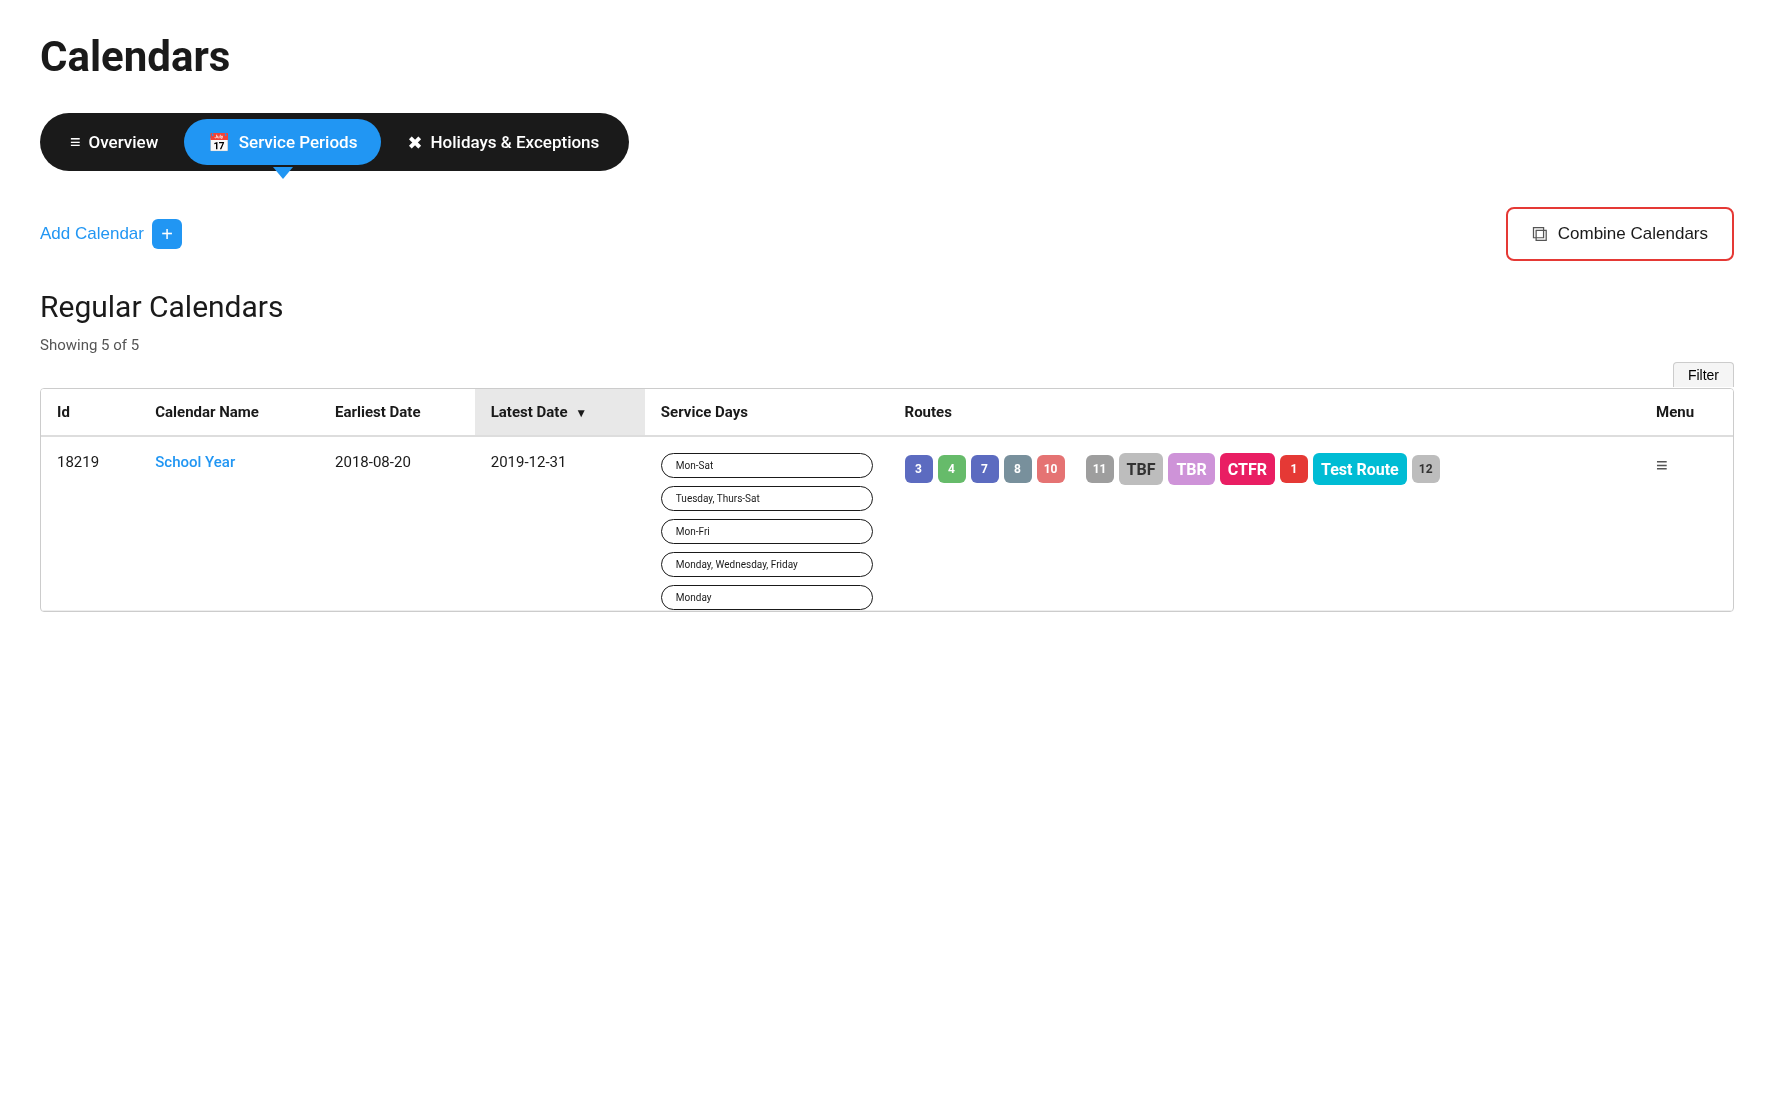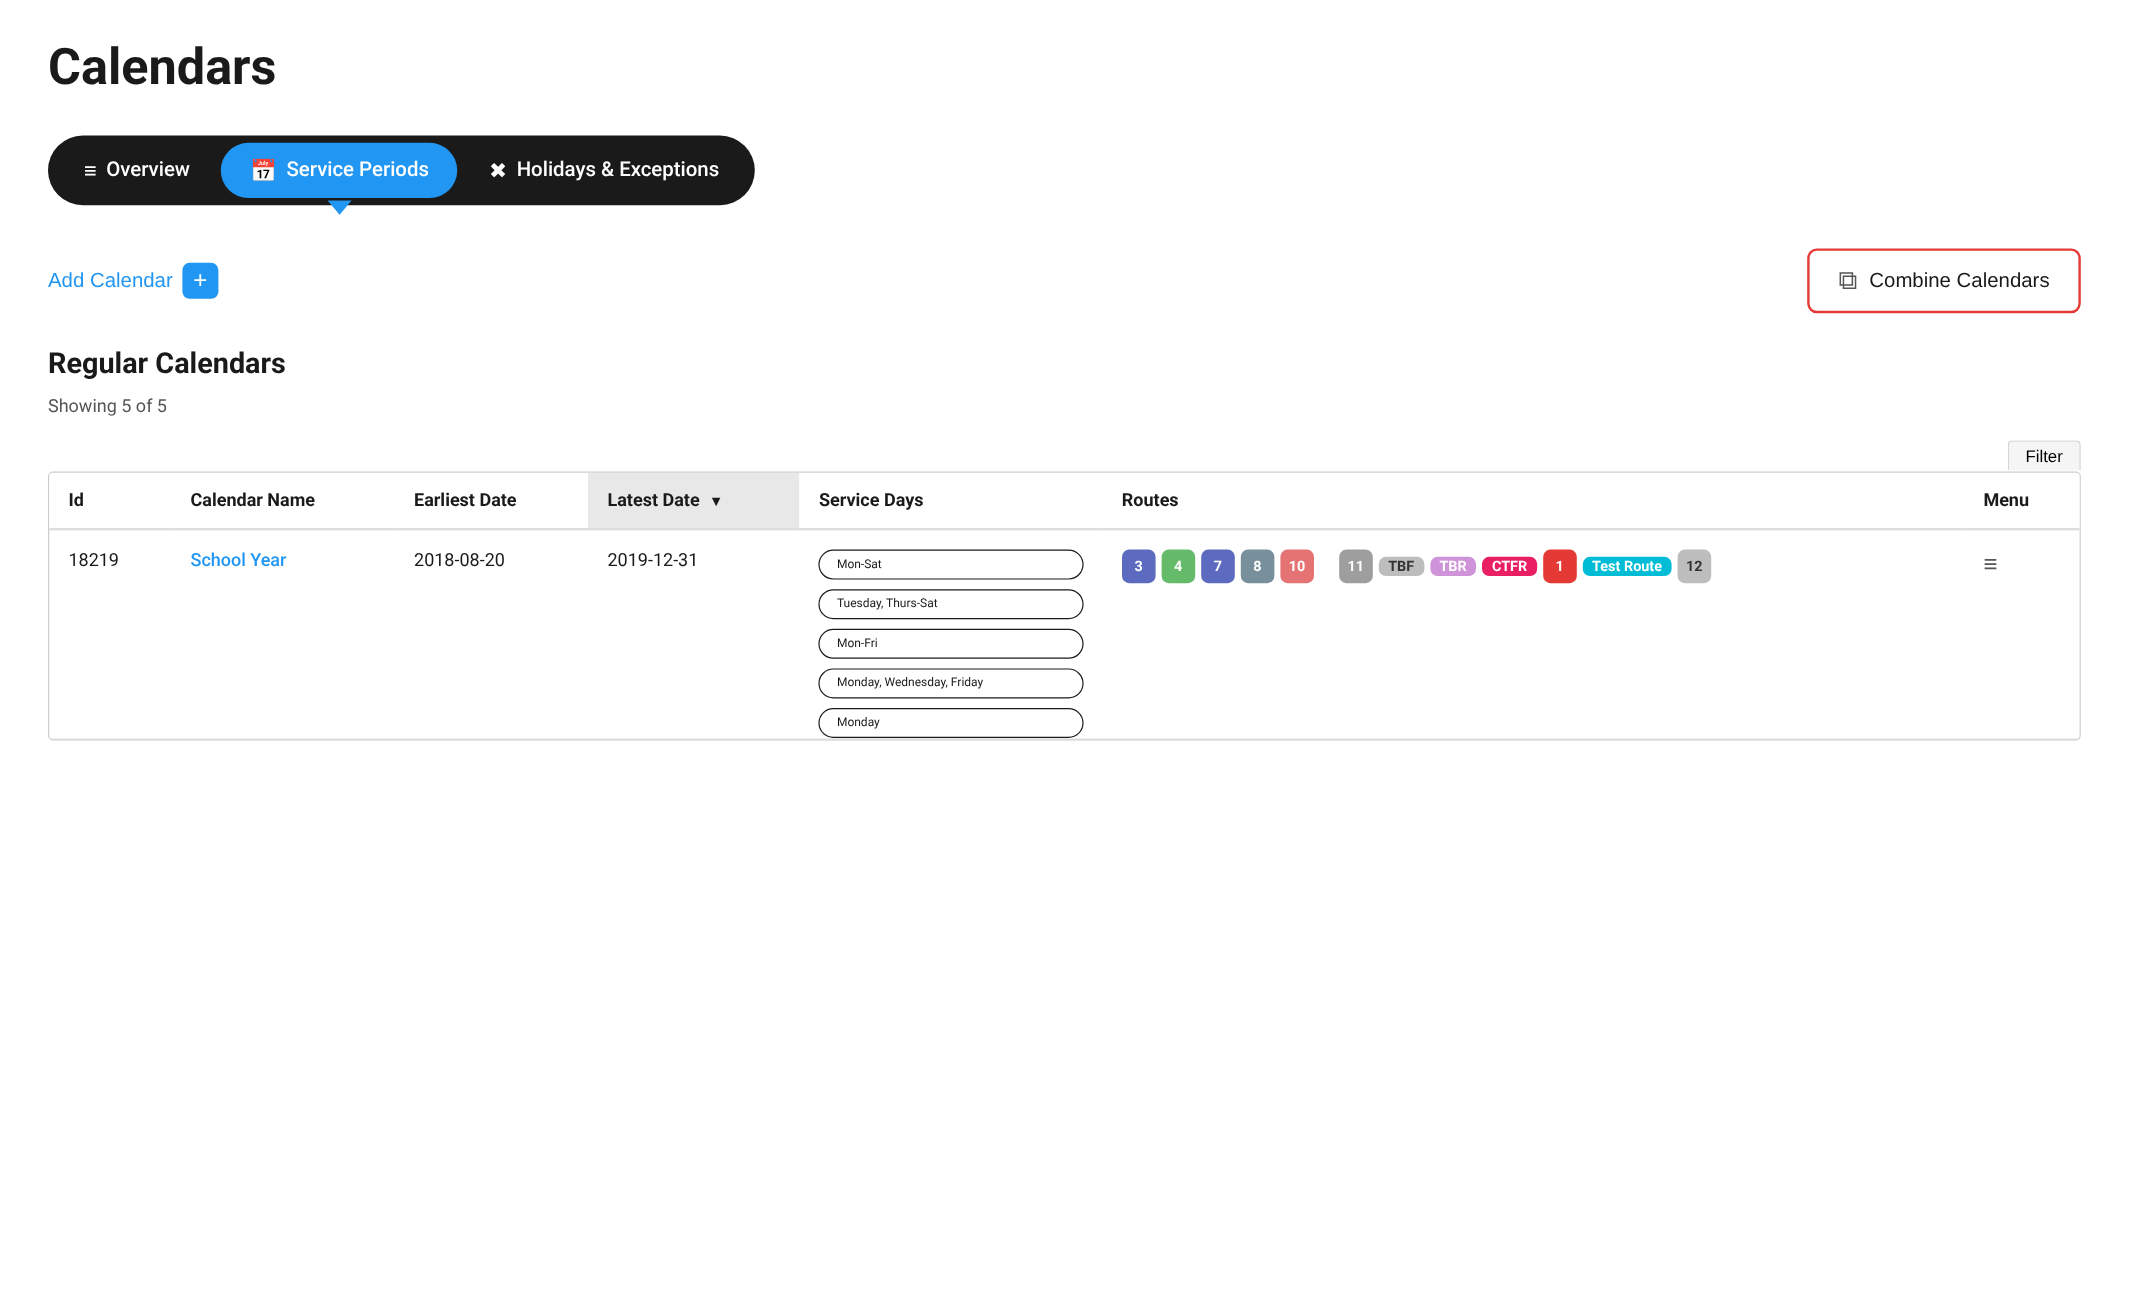--- a/index.html
+++ b/index.html
@@ -94,28 +94,28 @@
       font-size: 17px;
       font-weight: 500;
       cursor: pointer;
       color: #1a1a1a;
     }
     .combine-btn .combine-icon {
       font-size: 22px;
       color: #555;
     }
     h2 {
-      font-size: 24px;
-      font-weight: 700;
+      font-size: 30px;
+      font-weight: 400;
       margin-bottom: 12px;
     }
     .showing-text {
       font-size: 15px;
       color: #555;
-      margin-bottom: 20px;
+      margin-bottom: 8px;
     }
     .filter-row {
       display: flex;
       justify-content: flex-end;
       margin-bottom: 1px;
     }
     .filter-btn {
       border: 1px solid #ccc;
       background: #f5f5f5;
       padding: 4px 14px;
@@ -191,23 +191,23 @@
       border-radius: 6px;
       font-size: 12px;
       font-weight: 700;
       color: #fff;
       padding: 0 6px;
     }
     .route-text-badge {
       display: inline-flex;
       align-items: center;
       justify-content: center;
-      height: 16px;
+      height: 32px;
       border-radius: 6px;
-      font-size: 12px;
+      font-size: 16px;
       font-weight: 700;
       color: #fff;
       padding: 0 8px;
     }
     .menu-icon {
       font-size: 20px;
       cursor: pointer;
       color: #555;
     }
     .data-row td {

